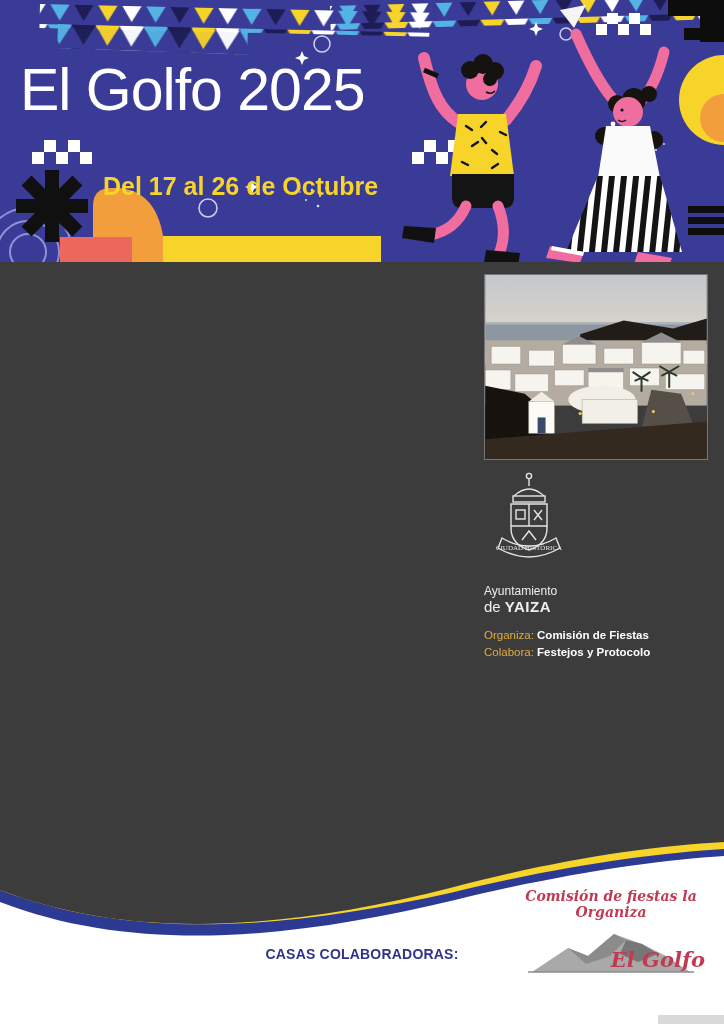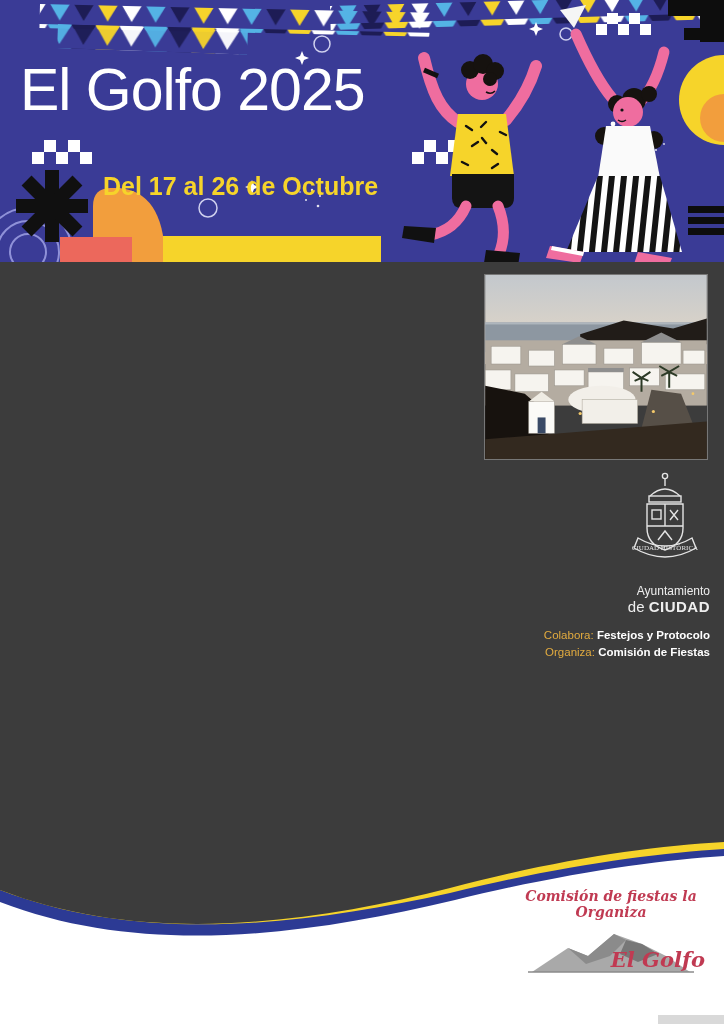--- a/index.html
+++ b/index.html
@@ -20,21 +20,21 @@
   .dates{position:absolute;left:103px;top:129px;color:var(--yellow);font-size:25px;font-weight:bold;margin-top:43px;}
 
   
   .content{position:absolute;left:0;top:262px;width:724px;height:570px;background:var(--body-bg);}
   .wave{position:absolute;left:0;top:830px;width:724px;height:135px;}
   .col{position:absolute;top:266px;width:216px;color:#f2f2f2;}
   .col1{left:20px;} .col2{left:252px;} .col3{left:484px;width:226px;}
 
   
   .photo{margin-top:8px;width:224px;height:186px;border:1px solid #777;display:block;}
-  .credits{margin-top:10px;text-align:right;color:#eee;}
+  .credits{margin-top:10px;text-align:left;color:#eee;}
   .org-line1{font-size:12px;margin-top:2px;}
   .org-line2{font-size:15px;}
   .org-line2 b{letter-spacing:.5px;}
   .sponsor-lines{margin-top:12px;font-size:11.5px;line-height:1.45;}
   .sponsor-lines .lbl{color:var(--gold);}
   .sponsor-lines .val{color:#fff;font-weight:bold;}
 
   
   .committee{position:absolute;left:505px;top:888px;width:212px;text-align:center;}
   .committee .name{font-family:"DejaVu Serif",serif;font-style:italic;font-weight:bold;color:var(--red);font-size:14px;}
@@ -279,34 +279,38 @@
           <line x1="45" y1="34" x2="45" y2="56"></line>
           <line x1="27" y1="56" x2="63" y2="56"></line>
           <rect x="32" y="40" width="9" height="9"></rect>
           <path d="M50,40 l8,10 M58,40 l-8,10"></path>
           <path d="M38,70 l7,-9 7,9"></path>
           <path d="M14,78 Q45,96 76,78 L72,68 Q45,84 18,68 Z"></path>
         </g>
         <text x="45" y="80" text-anchor="middle" font-size="7" fill="#e4e4e4" font-family="Liberation Serif, serif">CIUDAD HISTÓRICA</text>
       </svg>
       <div class="org-line1">Ayuntamiento</div>
-      <div class="org-line2"><span>de </span><b>CIUDAD</b></div>
+      <div class="org-line2"><span>de </span><b>YAIZA</b></div>
       <div class="sponsor-lines">
+        <div><span class="lbl">Organiza: </span><span class="val">Comisión de Fiestas</span></div>
         <div><span class="lbl">Colabora: </span><span class="val">Festejos y Protocolo</span></div>
-        <div><span class="lbl">Organiza: </span><span class="val">Comisión de Fiestas</span></div>
       </div>
     </div>
   </div>
 
   <div class="committee">
     <div class="name">Comisión de fiestas la Organiza</div>
     <svg width="170" height="52" viewBox="0 0 170 52">
       <polygon points="6,50 42,26 62,34 88,12 116,22 140,34 164,50" fill="#a9a9a9"></polygon>
       <polygon points="42,26 62,34 88,12 100,18 84,34 60,42" fill="#8b8b8b"></polygon>
       <polygon points="100,18 116,22 132,32 112,40 94,32" fill="#777777"></polygon>
       <line x1="2" y1="50" x2="168" y2="50" stroke="#8b8b8b" stroke-width="1.4"></line>
     </svg>
     <div class="place">El Golfo</div>
   </div>
 
+  <div class="footer">
+    <div class="footer-h">CASAS COLABORADORAS:</div>
+
+  </div>
 
   <div class="corner-strip"></div>
 </div>
 
 </body></html>

